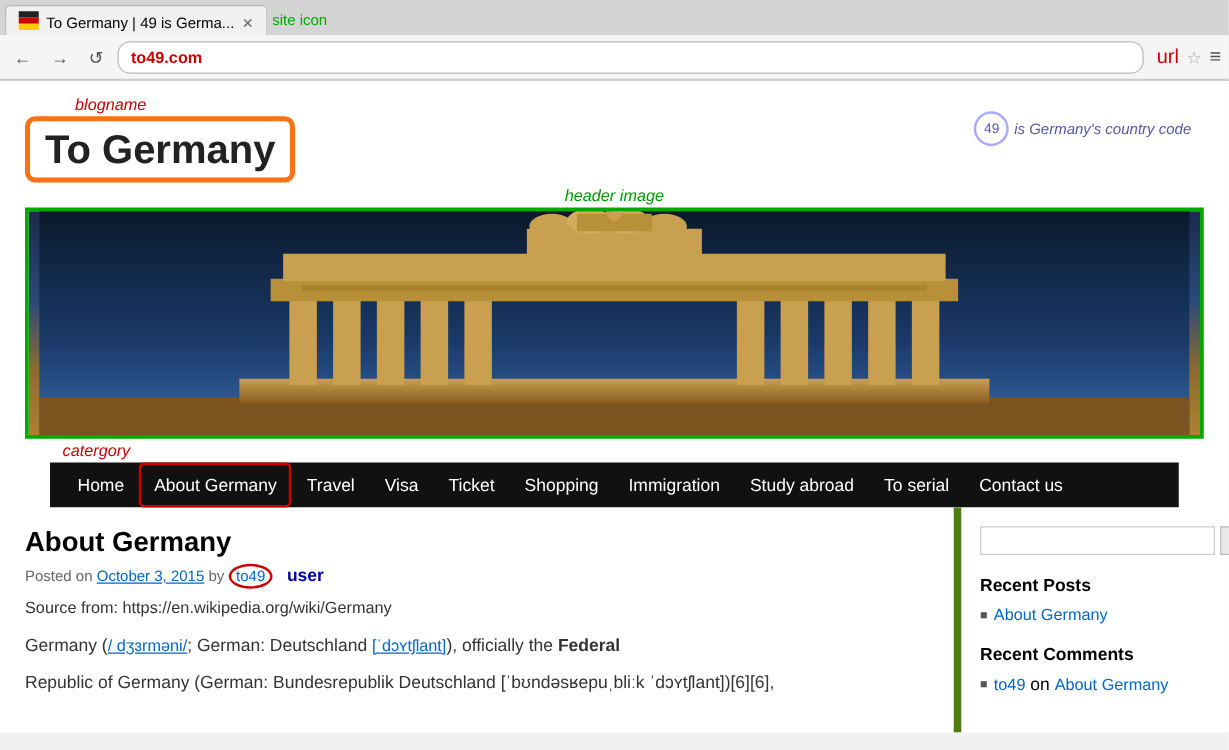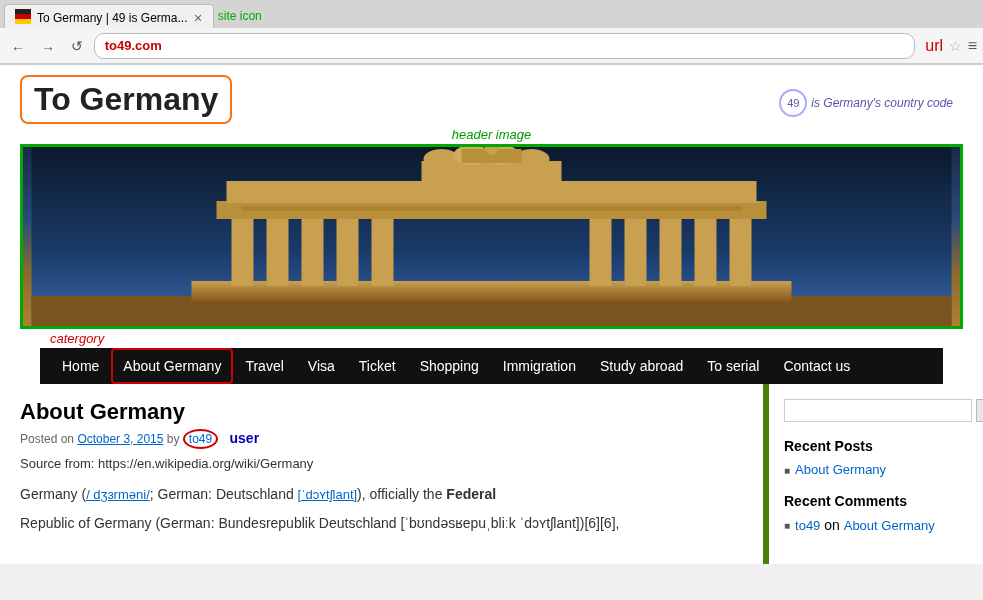--- a/index.html
+++ b/index.html
@@ -77,21 +77,21 @@
     
     .site-header {
       background: white;
       padding: 10px 20px 0 20px;
       display: flex;
       justify-content: space-between;
       align-items: flex-start;
     }
     .blog-name-wrap {
       display: inline-block;
-      border: 2px solid #f97316;
+      border: 4px solid #f97316;
       border-radius: 8px;
       padding: 4px 12px;
     }
     .blog-name {
       font-size: 32px;
       font-weight: bold;
       color: #222;
     }
     .blog-description-area {
       text-align: right;
@@ -337,20 +337,23 @@
     </div>
   </div>
 </div>
 
 <div class="website">
 
   <div class="site-header">
 
     <div>
       
+      <div style="margin-left:40px; margin-bottom:2px;">
+        <span class="annotation">blogname</span>
+      </div>
       <div class="blog-name-wrap">
         <span class="blog-name">To Germany</span>
       </div>
     </div>
 
     <div class="blog-description-area">
       <div class="country-code-wrap">
         <div class="country-code-circle">
           <span>49</span>
         </div>

